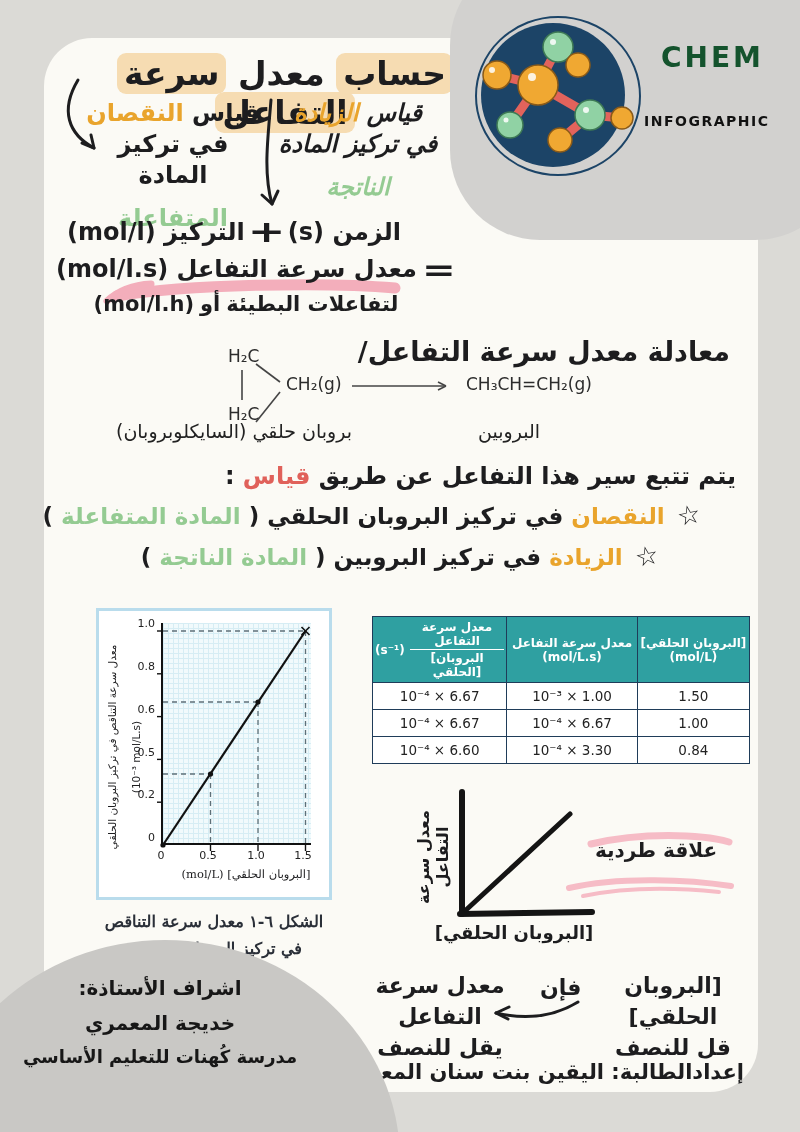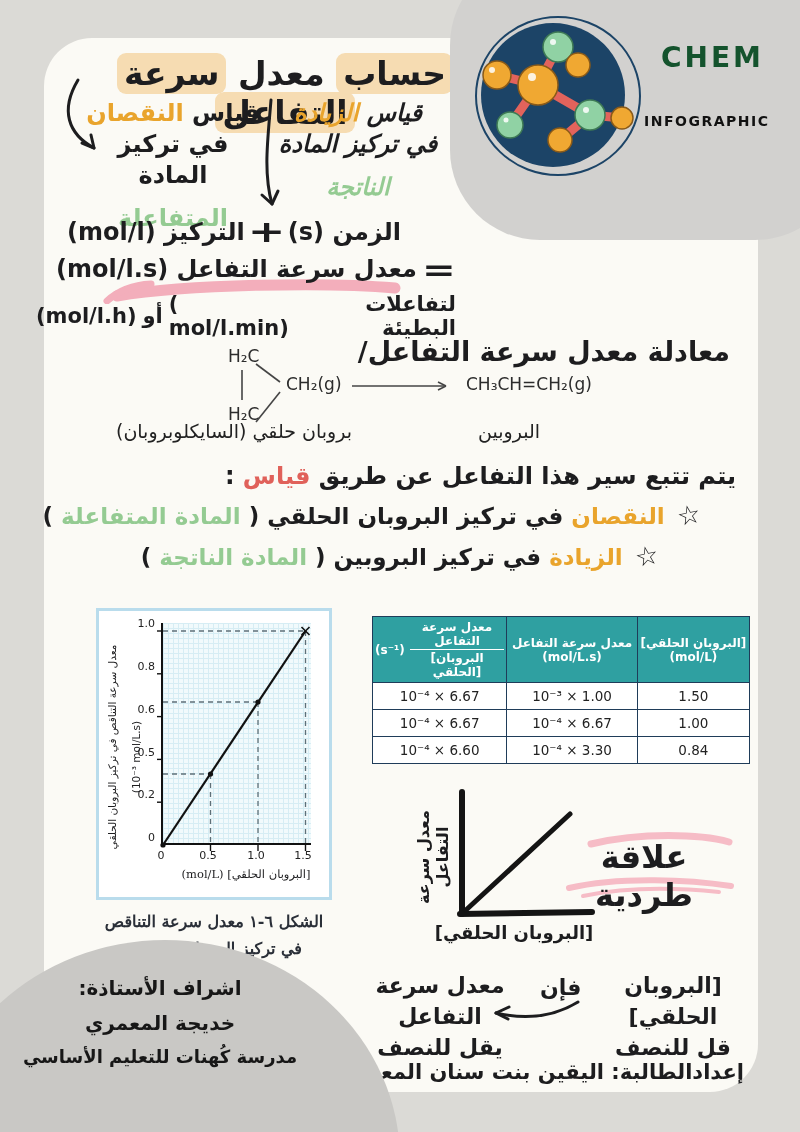--- a/index.html
+++ b/index.html
@@ -93,21 +93,21 @@
   .frac { display:inline-block; vertical-align:middle; }
   .frac .num { border-bottom:1.2px solid #fff; padding:0 4px 1px; }
   .frac .den { padding-top:1px; }
   .ratio-cell { display:flex; align-items:center; justify-content:center; gap:5px; direction:ltr; }
 
   
   .insight-head { position:absolute; right:26px; top:704px; font-size:25px; font-weight:bold; direction:rtl; display:flex; align-items:center; gap:8px; }
   .sketch { position:absolute; left:370px; top:748px; width:200px; height:140px; }
   .sk-ylabel { position:absolute; left:-37px; top:52px; width:112px; text-align:center; transform:rotate(-90deg); font-size:16px; font-weight:bold; line-height:19px; direction:rtl; }
   .sk-xlabel { position:absolute; left:370px; top:884px; width:200px; text-align:center; font-size:18px; font-weight:bold; direction:rtl; }
-  .relation { position:absolute; left:518px; top:800px; width:164px; text-align:center; font-size:32px; font-weight:bold; direction:rtl; }
+  .relation { position:absolute; left:530px; top:800px; width:164px; text-align:center; font-size:20px; font-weight:bold; direction:rtl; }
   .rel-swoosh { position:absolute; left:517px; top:788px; width:176px; height:74px; z-index:-1; }
 
   
   .concl { position:absolute; font-size:22px; font-weight:bold; direction:rtl; text-align:center; line-height:31px; }
   .c-right { left:556px; top:932px; width:146px; }
   .c-mid   { left:496px; top:934px; }
   .c-left  { left:314px; top:932px; width:164px; }
   .credit  { position:absolute; right:14px; top:1022px; font-size:21px; font-weight:bold; direction:rtl; }
 
   
@@ -170,21 +170,20 @@
     <svg class="swoosh" viewBox="0 0 310 30" fill="none">
       <path d="M18,22 C90,10 230,8 296,14" stroke="#f3aebb" stroke-width="11" stroke-linecap="round"></path>
       <path d="M8,27 C20,16 34,11 52,10" stroke="#f3aebb" stroke-width="7" stroke-linecap="round"></path>
     </svg>
     <div class="frm-row frm2">
       <span class="op-eq">=</span>
       <span class="rtl">معدل سرعة التفاعل (mol/l.s)</span>
     </div>
     <div class="frm-row frm3">
       <span class="rtl">لتفاعلات البطيئة</span>
-      <span>( mol/l.min)</span>
       <span class="rtl">أو</span>
       <span>(mol/l.h)</span>
     </div>
 
     <div class="eq-head">معادلة معدل سرعة التفاعل/</div>
     <div class="struct">
       <span style="left:34px;top:6px">H₂C</span>
       <span style="left:34px;top:64px">H₂C</span>
       <span style="left:92px;top:34px">CH₂(g)</span>
       <span style="left:272px;top:34px">CH₃CH=CH₂(g)</span>

